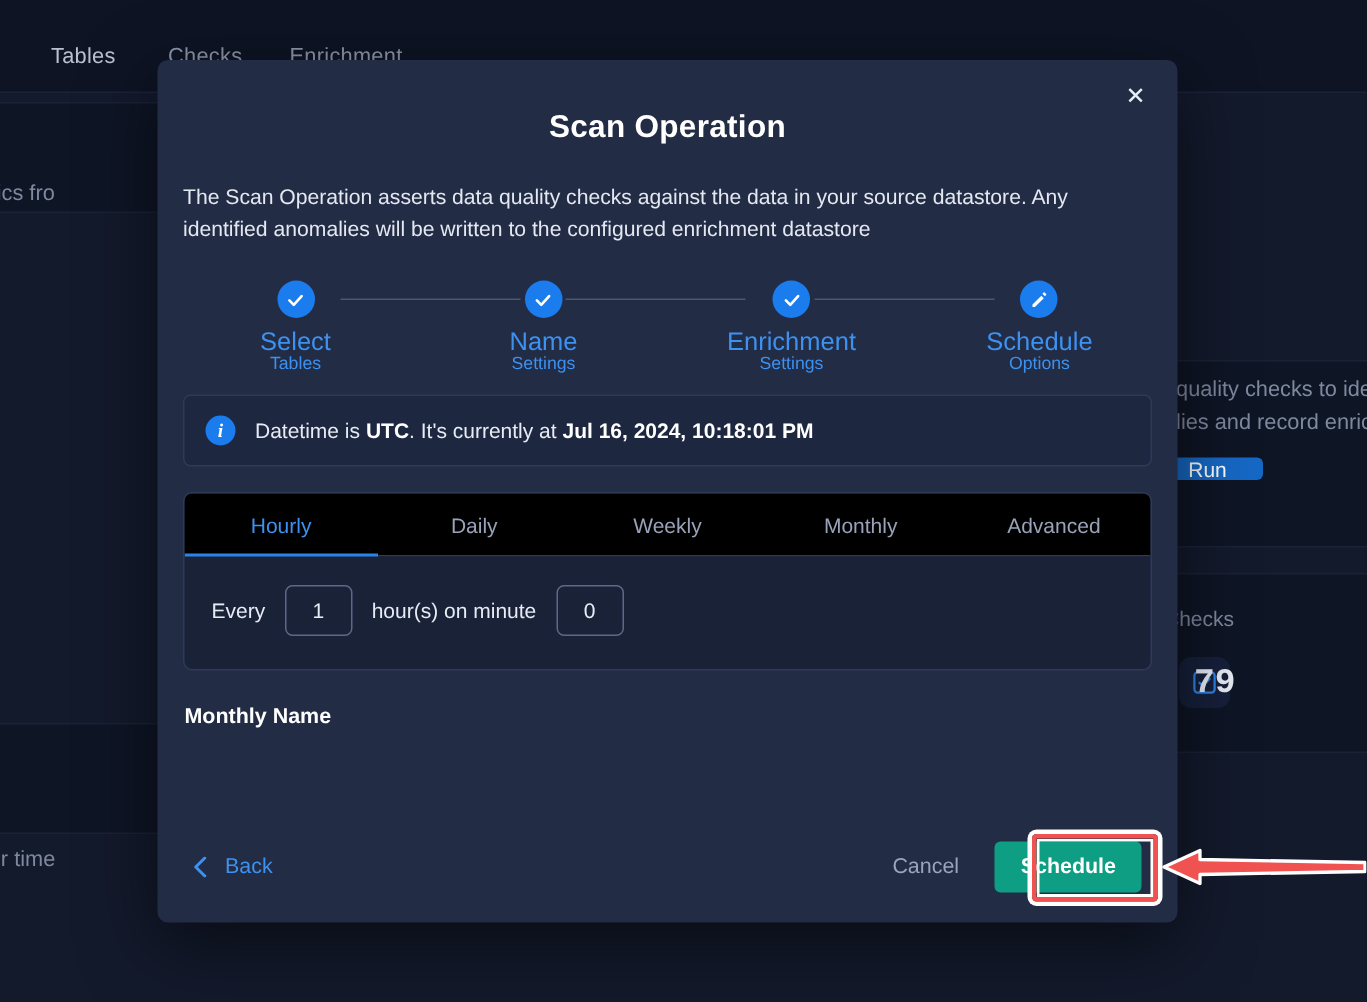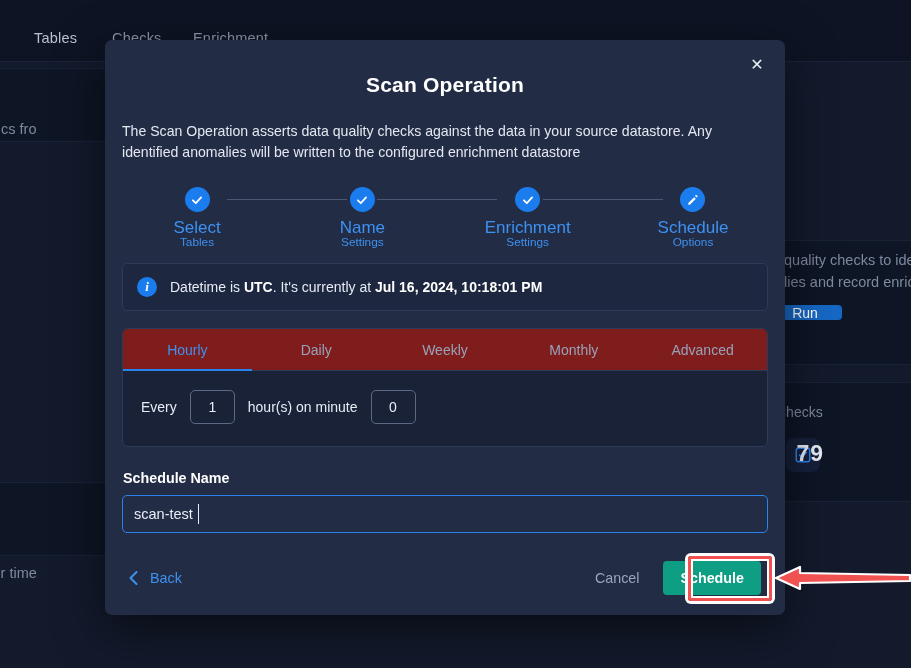--- a/index.html
+++ b/index.html
@@ -105,21 +105,21 @@
     display: flex; align-items: center; justify-content: center; flex: none; }
   #info-icon span { color: #fff; font-size: 13px; font-weight: 700; font-style: italic; font-family: "Liberation Serif", serif; }
   #info-text { margin-left: 13px; font-size: 14px; color: #e6ebf4; }
   #info-text b { font-weight: 700; color: #fff; }
 
   
   #sched-panel {
     margin: 17px 17px 0 17px; border: 1px solid #2d3a58; border-radius: 6px; overflow: hidden;
     background: #1a2238;
   }
-  #tabs { display: flex; background: #7f1d1d; border-bottom: 1px solid #2d3a58; }
+  #tabs { display: flex; background: #000000; border-bottom: 1px solid #2d3a58; text-decoration: underline; }
   .tab {
     flex: 1; text-align: center; padding: 13px 0 12px 0; font-size: 14px; color: #98a2b8;
     cursor: pointer; position: relative;
   }
   .tab.active { color: #3d91f0; }
   .tab.active::after {
     content: ""; position: absolute; left: 0; right: 0; bottom: -1px; height: 2px; background: #2a83ea;
   }
   #hourly-row { display: flex; align-items: center; padding: 19px 18px 22px 18px; }
   #hourly-row .lbl { font-size: 14px; color: #e6ebf4; }
@@ -273,25 +273,21 @@
       <div class="tab">Advanced</div>
     </div>
     <div id="hourly-row">
       <span class="lbl">Every</span>
       <input class="num-input" id="hours-input" value="1" style="">
       <span class="lbl">hour(s) on minute</span>
       <input class="num-input" id="minute-input" value="0" style="">
     </div>
   </div>
 
-  <div id="name-label">Schedule Name</div>
-  <div id="name-input-wrap">
-    <input id="name-input" value="scan-test" style="">
-    <div id="caret"></div>
-  </div>
+  <div id="name-label">Monthly Name</div>
 
   <div id="footer">
     <button id="back-btn">
       <span id="back-chevron">
         <svg width="9" height="14" viewBox="0 0 9 14" fill="none" stroke="#3d91f0" stroke-width="2" stroke-linecap="round" stroke-linejoin="round">
             <path d="M7.5 1L1.5 7l6 6"></path>
           </svg>
       </span>
       <span>Back</span>
     </button>

